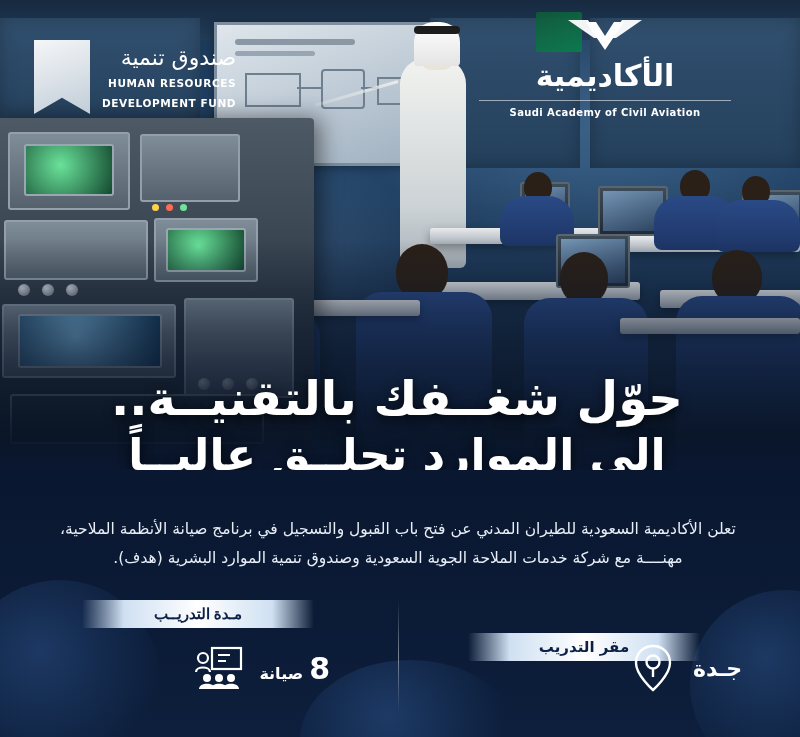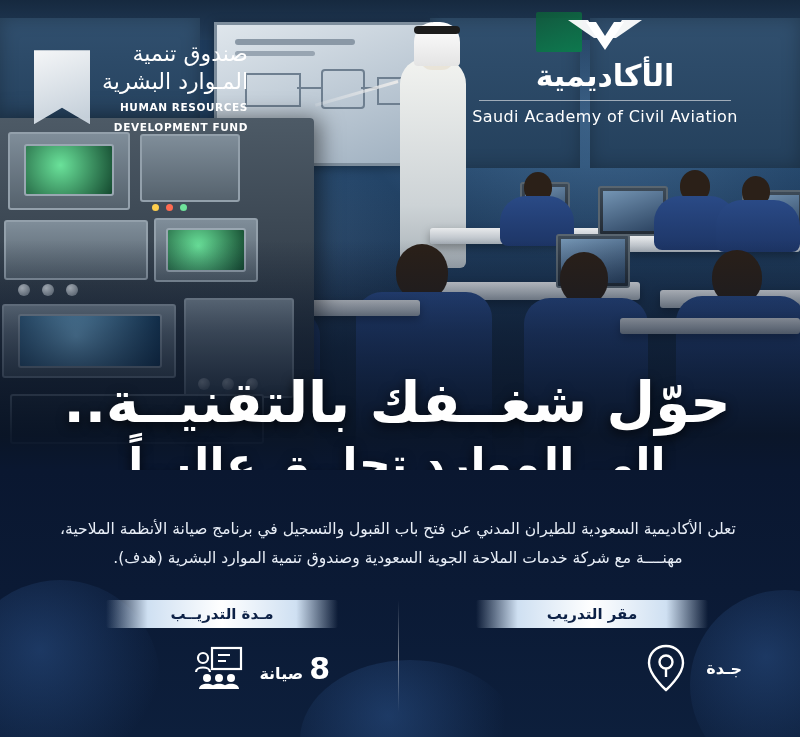--- a/index.html
+++ b/index.html
@@ -172,66 +172,66 @@
   .hrdf-ar { font-size: 22px; font-weight:normal; line-height: 1.25; letter-spacing:.5px;text-align:right;}
   .hrdf-en { font-size: 10.5px; font-weight:bold; line-height:1.3; margin-top:6px; letter-spacing:.6px;}
 
   .acad {
     position:absolute; right: 30px; top: 16px; text-align:center; color:#fff; width: 330px;
   }
   .acad-wings { margin: 0 auto 2px; }
   .acad-ar1 { font-size: 30px; font-weight: bold; letter-spacing:.5px; }
   .acad-ar2 { font-size: 16.5px; font-weight: bold; margin-top: 2px; letter-spacing: 1px;}
   .acad-rule { width: 252px; height:1px; background: rgba(255,255,255,.55); margin: 7px auto 6px;}
-  .acad-en { font-size: 16px; font-weight: normal; letter-spacing: .4px;}
+  .acad-en { font-size: 10px; font-weight: bold; letter-spacing: .4px;}
 
   
   .kicker {
     position:absolute; right: 44px; top: 345px; width: 720px;
     text-align: center; color: #ffffff;
     font-size: 14.5px; font-weight: bold; letter-spacing: 0;
     text-shadow: 0 2px 6px rgba(0,0,0,.8);
   }
   .headline {
     position:absolute; right: 40px; top: 372px; width: 726px; text-align:center;
   }
   .hl1, .hl2 {
     color:#fff; font-weight: bold; line-height: 1.12;
     text-shadow: 0 3px 12px rgba(0,0,0,.75);
   }
-  .hl1 { font-size: 56px; letter-spacing: -1px; }
+  .hl1 { font-size: 48px; letter-spacing: -1px; }
   .hl2 { font-size: 44px; letter-spacing: -1px; margin-top: 4px;}
 
   .body-copy {
     position:absolute; right: 46px; top: 515px; width: 712px;
     text-align: center; color: #e8eef7; font-size: 15.5px; line-height: 1.85;
   }
 
   
   .divider {
     position:absolute; left: 398px; top: 600px; width: 1px; height: 112px;
     background: linear-gradient(180deg, rgba(255,255,255,0), rgba(255,255,255,.45), rgba(255,255,255,0));
   }
   .chip {
     position:absolute; top: 600px; height: 28px; width: 232px;
     display:flex; align-items:center; justify-content:center;
     color:#0d2146; font-size: 15px; font-weight:bold;
     background: linear-gradient(90deg, rgba(255,255,255,0) 0%, #cfe0f2 18%, #ffffff 50%, #cfe0f2 82%, rgba(255,255,255,0) 100%);
     border-radius: 3px;
   }
-  .chip-left { right: 92px; }
-  .chip-right { right: 462px; }
+  .chip-left { right: 100px; margin-top: 33px; }
+  .chip-right { right: 486px; font-family: Liberation Serif, serif; }
 
   .info-item {
     position:absolute; top: 642px; display:flex; align-items:center; gap: 14px; direction: rtl;
   }
   .info-left { right: 58px; }
   .info-right { right: 470px; }
   .info-text { color:#fff; text-align: right;}
-  .info-main { font-size: 16px; font-weight: bold; }
+  .info-main { font-size: 22px; font-weight: bold; }
   .info-main.big { font-size: 30px; }
   .info-sub { font-size: 12.5px; color:#cfdcec; margin-top: 4px;}
   .info-icon { width: 52px; height: 52px; display:flex; align-items:center; justify-content:center;}
   .num-row { display:flex; align-items:baseline; gap:6px; direction:rtl;}
 </style>
 </head>
 <body>
 
 <div class="poster">
 
@@ -328,21 +328,20 @@
 
       <div class="instr" style="left:16px; top:276px; width:250px; height:46px; background:linear-gradient(180deg,#2c3640,#1a2128);"></div>
     </div>
 
     <div class="photo-fade"></div>
   </div>
 
   <div class="hrdf">
     <div class="hrdf-text">
       <div class="hrdf-ar">صندوق تنمية</div>
-      <div class="hrdf-ar">المـوارد البشرية</div>
       <div class="hrdf-en">HUMAN RESOURCES</div>
       <div class="hrdf-en">DEVELOPMENT FUND</div>
     </div>
     <div class="hrdf-mark"></div>
   </div>
 
   <div class="acad">
     <div class="acad-wings">
       <svg width="78" height="36" viewBox="0 0 78 36" aria-hidden="true">
         <path d="M39 34 L20 6 L30 6 L39 20 L48 6 L58 6 Z" fill="#ffffff"></path>

